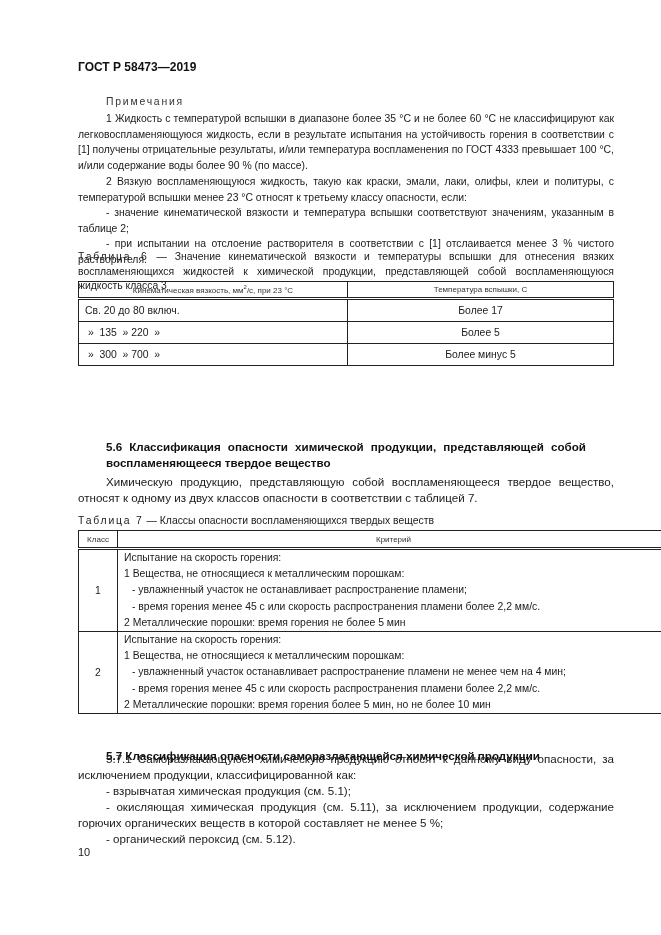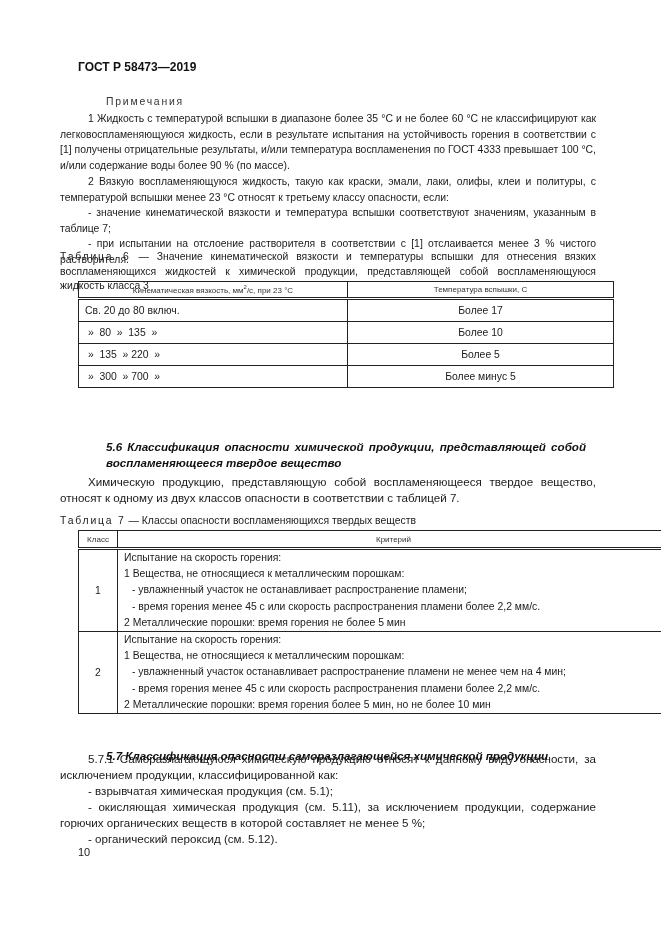--- a/index.html
+++ b/index.html
@@ -3,26 +3,26 @@
 <meta charset="utf-8">
 <style>
   html, body { margin: 0; padding: 0; background: #ffffff; }
   body {
     width: 661px; height: 935px; position: relative; overflow: hidden;
     font-family: "Liberation Sans", "DejaVu Sans", sans-serif;
     color: #1a1a1a; font-size: 10.6px;
   }
   .abs { position: absolute; }
   .doc-title { left: 78px; top: 60px; font-weight: bold; font-size: 12px; color: #111; }
-  .para { position: absolute; left: 60px; width: 536px; line-height: 15.5px; text-align: justify; }
+  .para { position: absolute; left: 78px; width: 536px; line-height: 15.5px; text-align: justify; }
   .indent { text-indent: 28px; }
   .spaced { letter-spacing: 1.8px; }
   .notes-head { left: 106px; top: 96px; color: #333; }
   .small { font-size: 10.4px; }
-  .section-head { font-weight: bold; font-size: 11.6px; color: #111; line-height: 16px; font-style: italic; }
+  .section-head { font-weight: bold; font-size: 11.6px; color: #111; line-height: 16px; }
   .body-text { font-size: 11.6px; line-height: 16px; }
   .caption { font-size: 10.4px; }
   .caption .lbl { letter-spacing: 1.8px; }
 
   table { border-collapse: collapse; position: absolute; }
   table td, table th { border: 1px solid #222; padding: 0 6px; font-weight: normal; }
   .t6 { left: 78px; top: 281px; width: 536px; }
   .t6 th { height: 15px; font-size: 8px; color: #333; text-align: center; border-bottom: 3px double #222; }
   .t6 td { height: 21px; font-size: 10.4px; margin-left: 48px; }
   .t6 td.c2 { text-align: center; }
@@ -36,38 +36,34 @@
   .page-num { left: 78px; top: 846px; font-size: 11px; }
 </style>
 </head>
 <body>
 
 <div class="abs doc-title">ГОСТ Р 58473—2019</div>
 
 <div class="abs notes-head spaced small">Примечания</div>
 <div class="para indent small" style="top:111px;">1 Жидкость с температурой вспышки в диапазоне более 35 °С и не более 60 °С не классифицируют как легковоспламеняющуюся жидкость, если в результате испытания на устойчивость горения в соответствии с [1] получены отрицательные результаты, и/или температура воспламенения по ГОСТ 4333 превышает 100 °С, и/или содержание воды более 90 % (по массе).</div>
 <div class="para indent small" style="top:174px;">2 Вязкую воспламеняющуюся жидкость, такую как краски, эмали, лаки, олифы, клеи и политуры, с температурой вспышки менее 23 °С относят к третьему классу опасности, если:</div>
-<div class="para indent small" style="top:205px;">- значение кинематической вязкости и температура вспышки соответствуют значениям, указанным в таблице 7;</div>
+<div class="para indent small" style="top:205px;">- значение кинематической вязкости и температура вспышки соответствуют значениям, указанным в таблице 2;</div>
 <div class="para indent small" style="top:236px;">- при испытании на отслоение растворителя в соответствии с [1] отслаивается менее 3 % чистого растворителя.</div>
 
 <div class="para caption" style="top:250px; line-height:14.5px;"><span class="lbl">Таблица 6</span><span> — Значение кинематической вязкости и температуры вспышки для отнесения вязких воспламеняющихся жидкостей к химической продукции, представляющей собой воспламеняющуюся жидкость класса 3</span></div>
 
 <table class="t6">
   <tbody>
       <tr>
     <th class="col1">Кинематическая вязкость, мм<sup style="font-size:6px">2</sup>/с, при 23 °С</th>
     <th>Температура вспышки, С</th>
   </tr>
   <tr>
     <td>Св. 20 до 80 включ.</td>
     <td class="c2">Более 17</td>
-  </tr>
-  <tr>
-    <td style="white-space:pre"> »  80  »  135  »</td>
-    <td class="c2">Более 10</td>
   </tr>
   <tr>
     <td style="white-space:pre"> »  135  » 220  »</td>
     <td class="c2">Более 5</td>
   </tr>
   <tr>
     <td style="white-space:pre"> »  300  » 700  »</td>
     <td class="c2">Более минус 5</td>
   </tr>
 </tbody>

